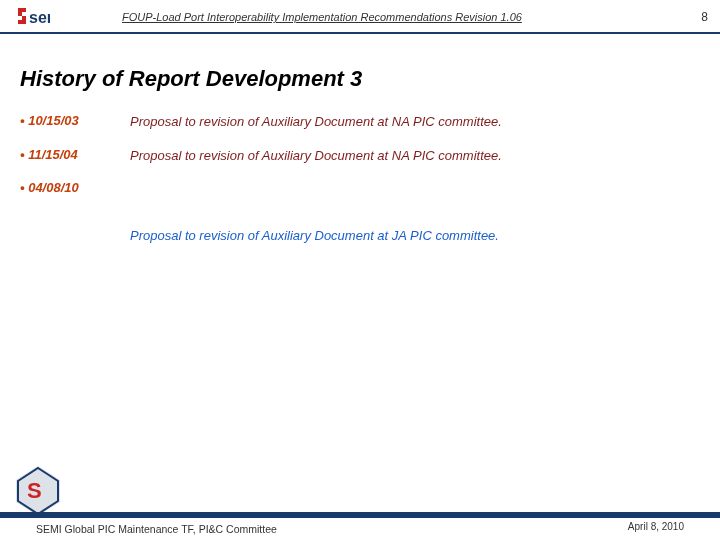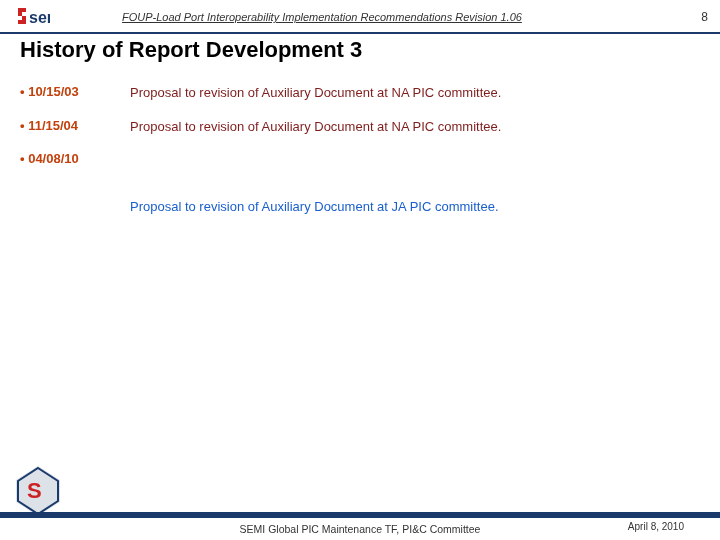--- a/index.html
+++ b/index.html
@@ -50,21 +50,22 @@
 
     .header-page {
       font-size: 12px;
       color: #333;
       min-width: 20px;
       text-align: right;
     }
 
     
     .main-content {
-      padding: 3px 20px;
+      padding: 32px 20px;
+      font-style: italic;
     }
 
     .section-title {
       font-size: 22px;
       font-weight: bold;
       color: #000;
       margin-bottom: 20px;
     }
 
     .bullet-list {
@@ -106,21 +107,21 @@
       right: 0;
     }
 
     .footer-bar {
       height: 6px;
       background: #1a3a6b;
     }
 
     .footer-content {
       display: flex;
-      justify-content: center;
+      justify-content: flex-start;
       align-items: center;
       padding: 5px 36px;
       background: #fff;
     }
 
     .footer-logo-area {
       position: absolute;
       left: 14px;
       bottom: 18px;
     }

